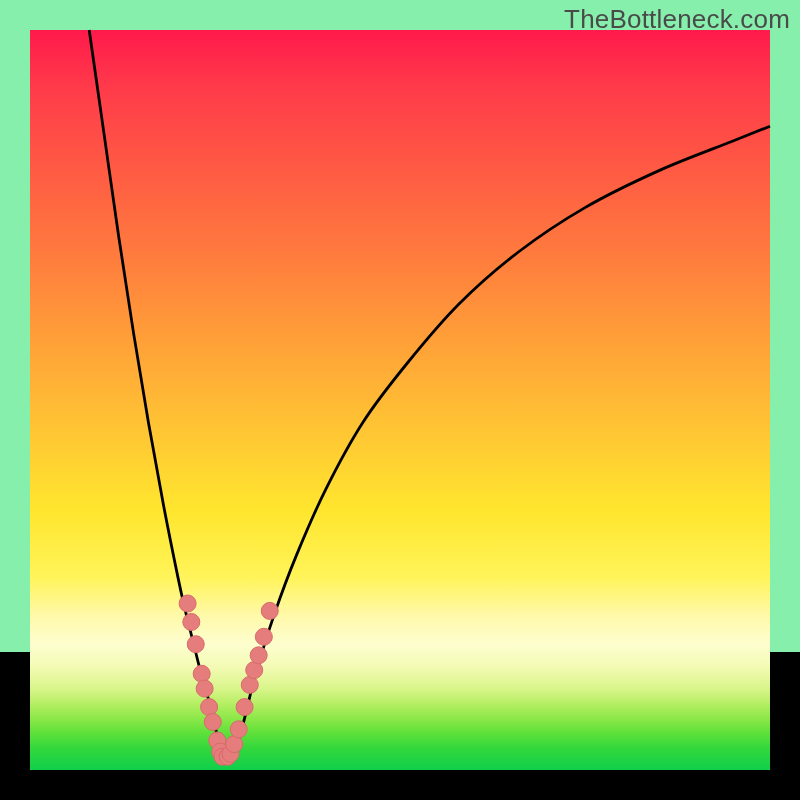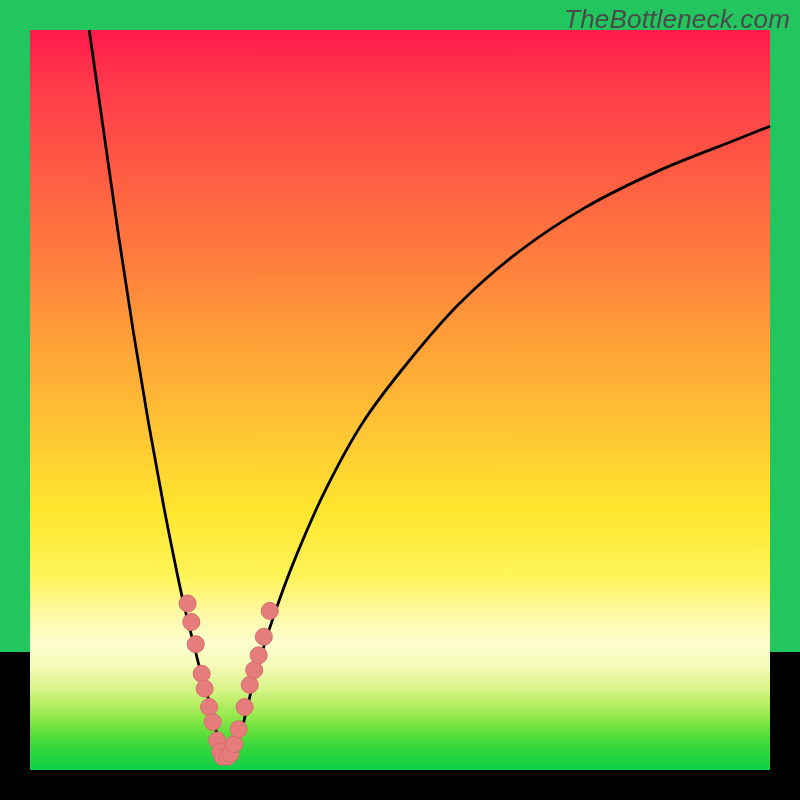--- a/index.html
+++ b/index.html
@@ -8,22 +8,21 @@
     width: 800px;
     height: 800px;
     overflow: hidden;
     background: #000;
     font-family: Arial, Helvetica, sans-serif;
   }
   .frame {
     position: relative;
     width: 800px;
     height: 652px;
-    background: #22c55e;
-    font-style: italic;
+    background: #86efac;
   }
   .plot-area {
     position: absolute;
     left: 30px;
     top: 30px;
     width: 740px;
     height: 740px;
     
     background: linear-gradient(
       to bottom,

